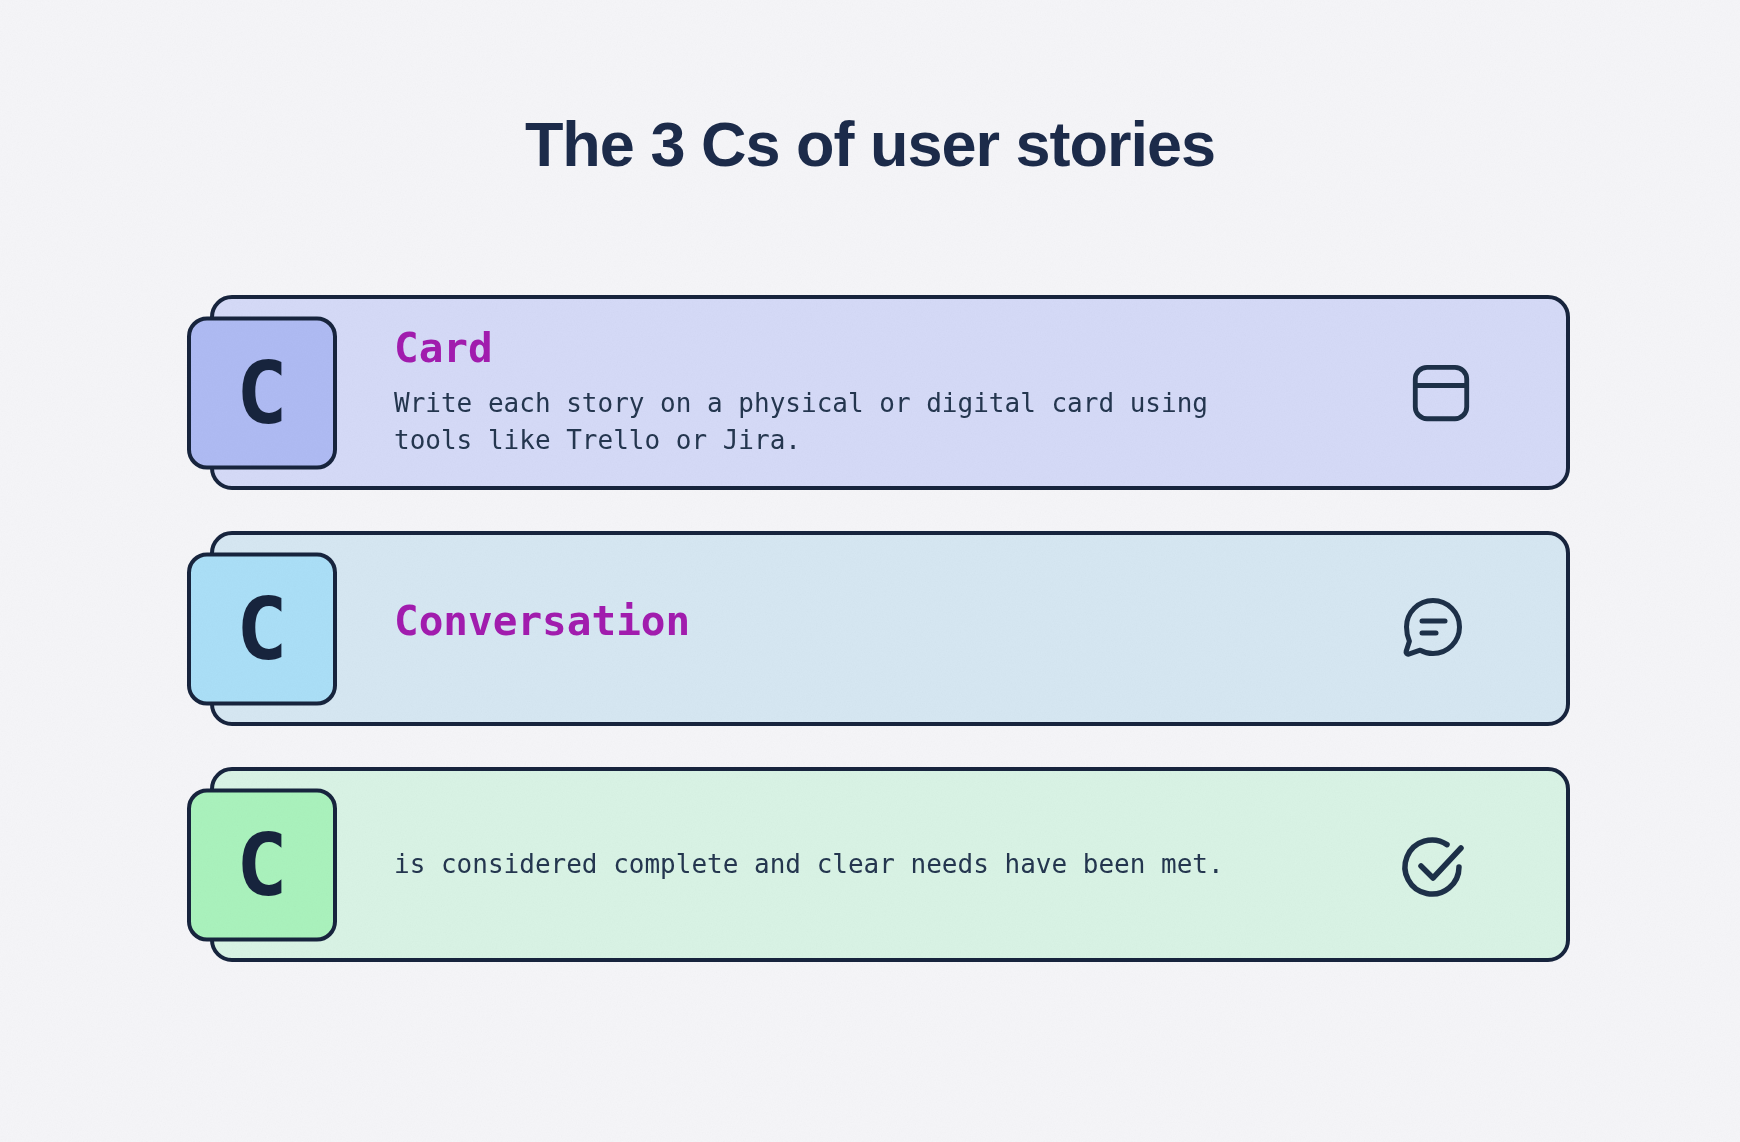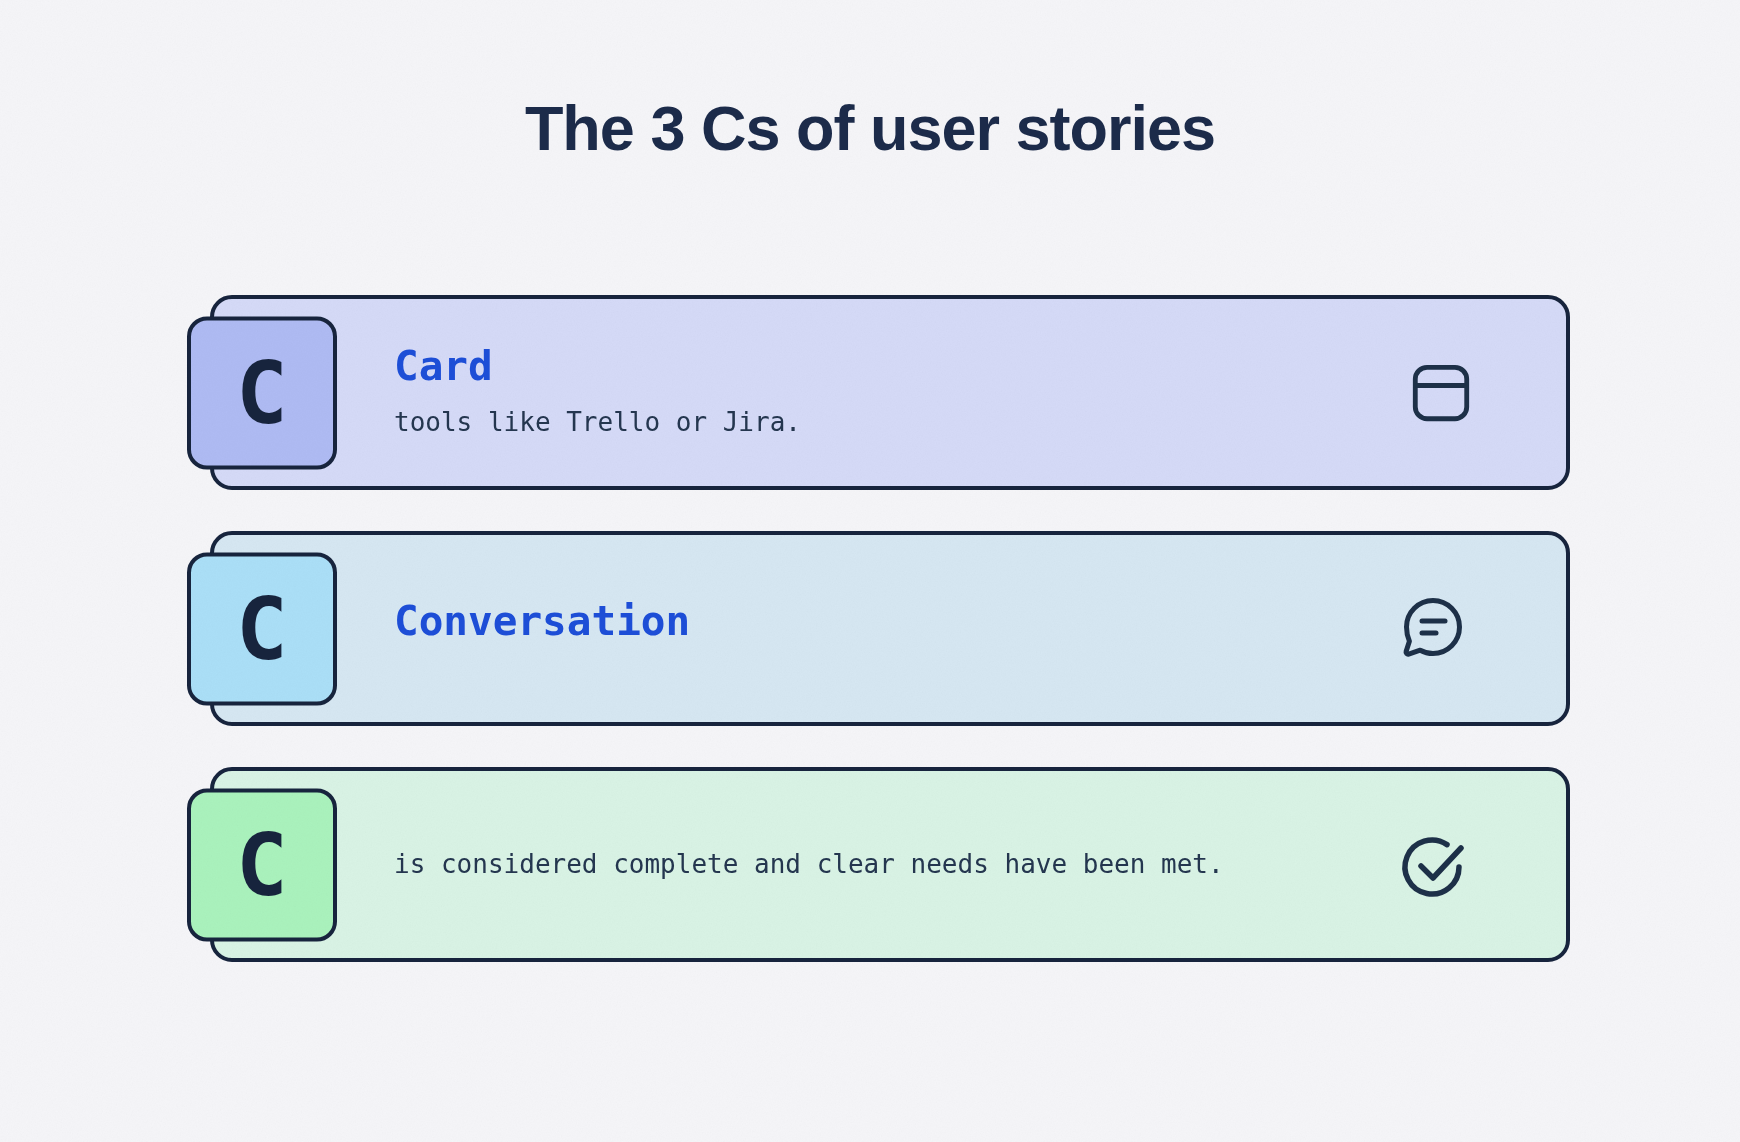--- a/index.html
+++ b/index.html
@@ -6,21 +6,21 @@
   body {
     width: 1740px;
     height: 1142px;
     background: #f5f5f8;
     font-family: "Liberation Sans", sans-serif;
     position: relative;
     overflow: hidden;
   }
 
   .page-title {
-    margin: 0;
+    margin: 16px;
     padding-top: 92px;
     text-align: center;
     font-size: 63px;
     font-weight: 700;
     letter-spacing: -1px;
     color: #1c2b4a;
   }
 
   .cards {
     position: absolute;
@@ -66,21 +66,21 @@
   .content {
     padding-left: 180px;
     padding-right: 230px;
   }
 
   .card-title {
     margin: 0 0 14px 0;
     font-family: "DejaVu Sans Mono", monospace;
     font-size: 41px;
     font-weight: 700;
-    color: #1d4ed8;
+    color: #a21caf;
     line-height: 1.1;
   }
 
   .card-desc {
     margin: 0;
     font-family: "DejaVu Sans Mono", monospace;
     font-size: 26px;
     font-weight: 400;
     color: #24364f;
     line-height: 37px;
@@ -112,20 +112,21 @@
 
 <div class="cards">
 
   <section class="card" style="background-color: rgb(213, 218, 247);">
     <div class="badge" style="background-color: rgb(175, 187, 243);">
       <span class="badge-letter">C</span>
     </div>
     <div class="content">
       <h2 class="card-title">Card</h2>
       <p class="card-desc">
+        <span class="desc-line">Write each story on a physical or digital card using</span>
         <span class="desc-line">tools like Trello or Jira.</span>
       </p>
     </div>
     <span class="icon">
       <svg width="60" height="60" viewBox="0 0 56 56" fill="none">
         <rect x="4" y="4" width="48" height="48" rx="11" stroke="currentColor" stroke-width="4.5"></rect>
         <line x1="4" y1="21" x2="52" y2="21" stroke="currentColor" stroke-width="4.5"></line>
       </svg>
     </span>
   </section>

